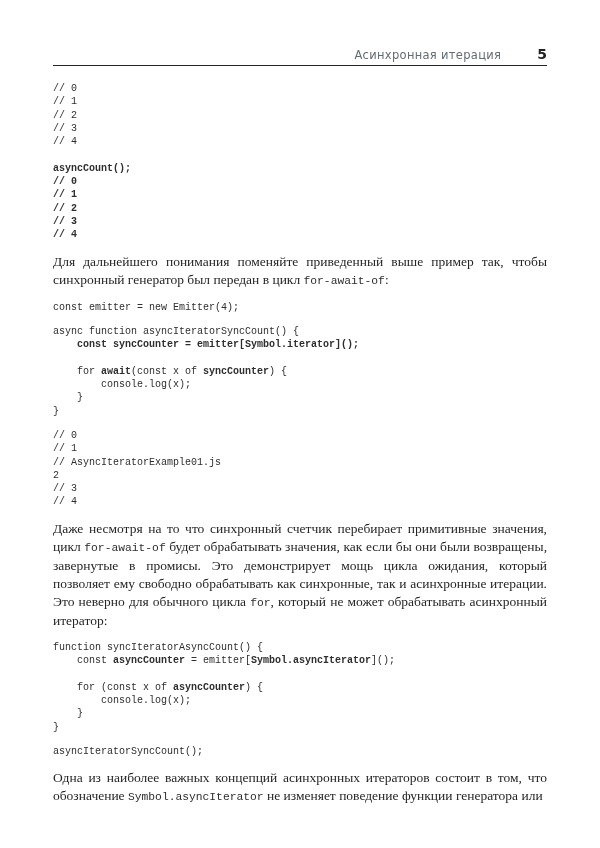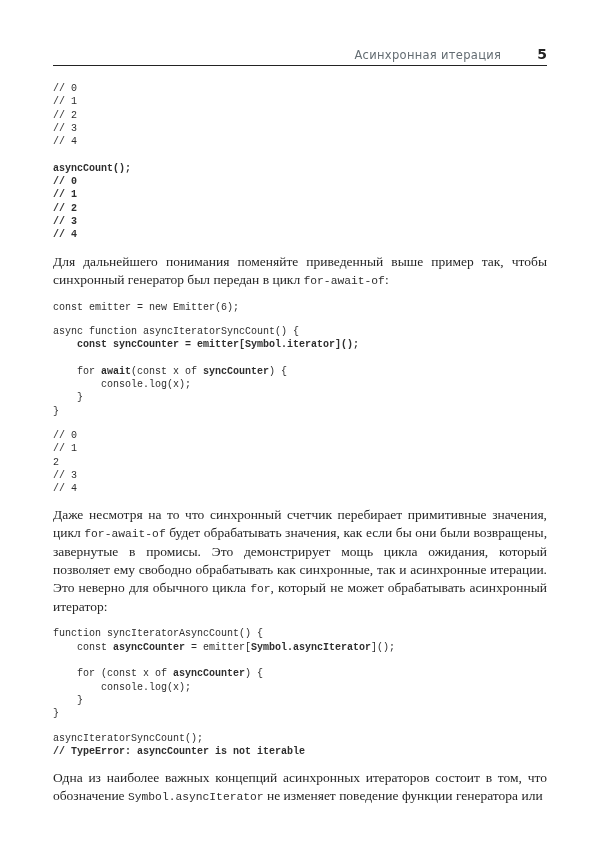--- a/index.html
+++ b/index.html
@@ -67,27 +67,27 @@
 
   <header class="page-header">
     <span class="running-head">Асинхронная итерация</span>
     <span class="page-number">5</span>
   </header>
 
   <div class="code"><div class="code-line"><span>// 0</span></div><div class="code-line"><span>// 1</span></div><div class="code-line"><span>// 2</span></div><div class="code-line"><span>// 3</span></div><div class="code-line"><span>// 4</span></div><div class="code-line">&nbsp;</div><div class="code-line"><span class="b">asyncCount();</span></div><div class="code-line"><span class="b">// 0</span></div><div class="code-line"><span class="b">// 1</span></div><div class="code-line"><span class="b">// 2</span></div><div class="code-line"><span class="b">// 3</span></div><div class="code-line"><span class="b">// 4</span></div></div>
 
   <p class="body-text"><span>Для дальнейшего понимания поменяйте приведенный выше пример так, чтобы синхронный генератор был передан в цикл </span><span class="m">for-await-of</span><span>:</span></p>
 
-  <div class="code"><div class="code-line"><span>const emitter = new Emitter(6);</span></div></div>
+  <div class="code"><div class="code-line"><span>const emitter = new Emitter(4);</span></div></div>
 
   <div class="code"><div class="code-line"><span>async function asyncIteratorSyncCount() {</span></div><div class="code-line"><span>    </span><span class="b">const syncCounter = emitter[Symbol.iterator]();</span></div><div class="code-line">&nbsp;</div><div class="code-line"><span>    for </span><span class="b">await</span><span>(const x of </span><span class="b">syncCounter</span><span>) {</span></div><div class="code-line"><span>        console.log(x);</span></div><div class="code-line"><span>    }</span></div><div class="code-line"><span>}</span></div></div>
 
-  <div class="code"><div class="code-line"><span>// 0</span></div><div class="code-line"><span>// 1</span></div><div class="code-line"><span>2</span></div><div class="code-line"><span>// 3</span></div><div class="code-line"><span>// 4</span></div></div>
+  <div class="code"><div class="code-line"><span>// 0</span></div><div class="code-line"><span>// 1</span></div><div class="code-line"><span>// AsyncIteratorExample01.js</span></div><div class="code-line"><span>2</span></div><div class="code-line"><span>// 3</span></div><div class="code-line"><span>// 4</span></div></div>
 
   <p class="body-text"><span>Даже несмотря на то что синхронный счетчик перебирает примитивные значения, цикл </span><span class="m">for-await-of</span><span> будет обрабатывать значения, как если бы они были возвращены, завернутые в промисы. Это демонстрирует мощь цикла ожидания, который позволяет ему свободно обрабатывать как синхронные, так и асинхронные итерации. Это неверно для обычного цикла </span><span class="m">for</span><span>, который не может обрабатывать асинхронный итератор:</span></p>
 
   <div class="code"><div class="code-line"><span>function syncIteratorAsyncCount() {</span></div><div class="code-line"><span>    const </span><span class="b">asyncCounter</span><span> = emitter[</span><span class="b">Symbol.asyncIterator</span><span>]();</span></div><div class="code-line">&nbsp;</div><div class="code-line"><span>    for (const x of </span><span class="b">asyncCounter</span><span>) {</span></div><div class="code-line"><span>        console.log(x);</span></div><div class="code-line"><span>    }</span></div><div class="code-line"><span>}</span></div></div>
 
-  <div class="code"><div class="code-line"><span>asyncIteratorSyncCount();</span></div><div class="code-line"><span class="b">// TypeError: asyncCounter is not iterable</span></div></div>
+  <div class="code"><div class="code-line"><span>asyncIteratorSyncCount();</span></div></div>
 
   <p class="body-text"><span>Одна из наиболее важных концепций асинхронных итераторов состоит в том, что обозначение </span><span class="m">Symbol.asyncIterator</span><span> не изменяет поведение функции генератора или</span></p>
 
 </div>
 
 </body></html>

